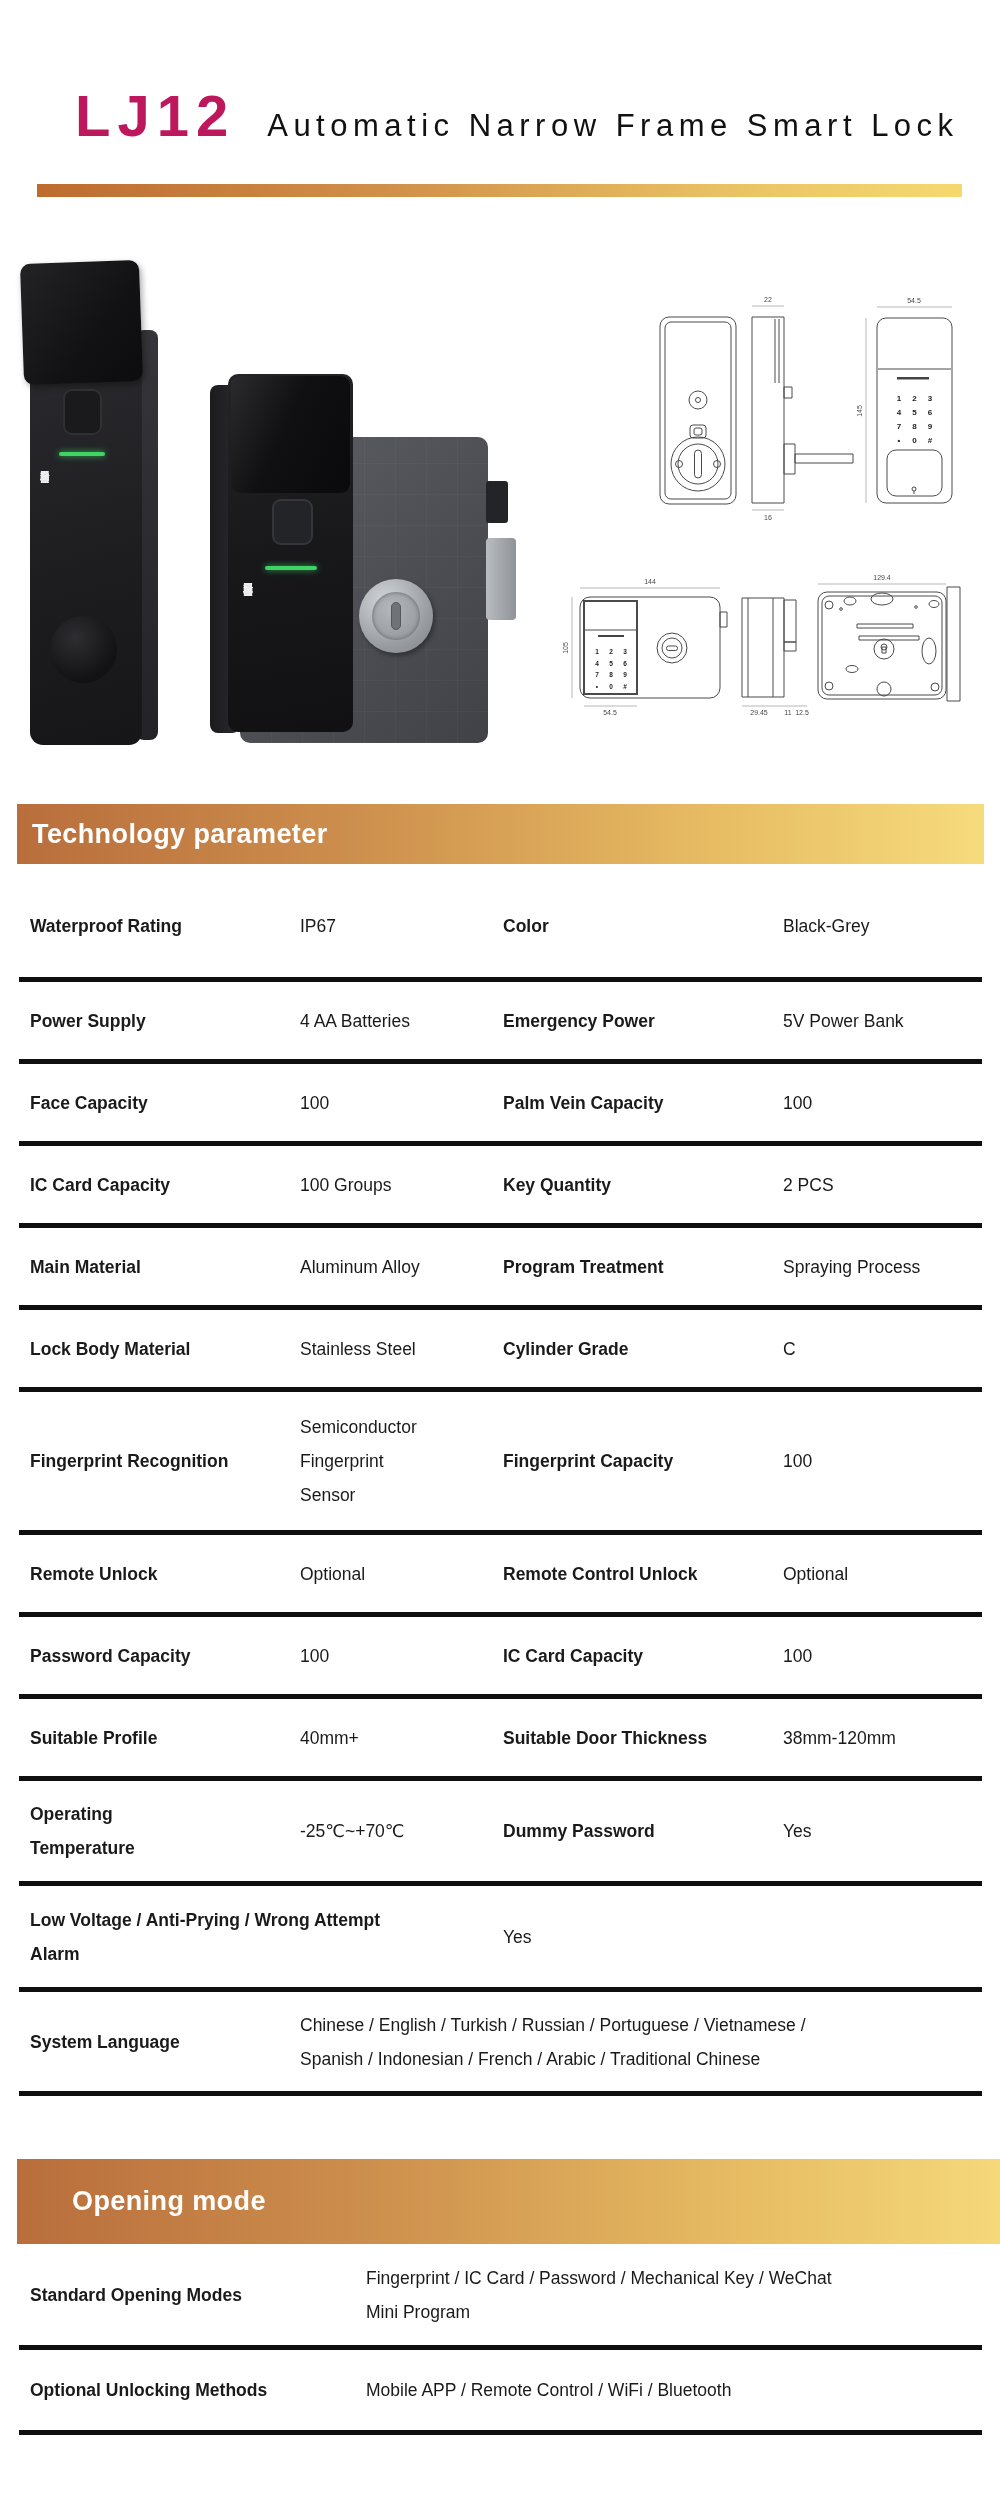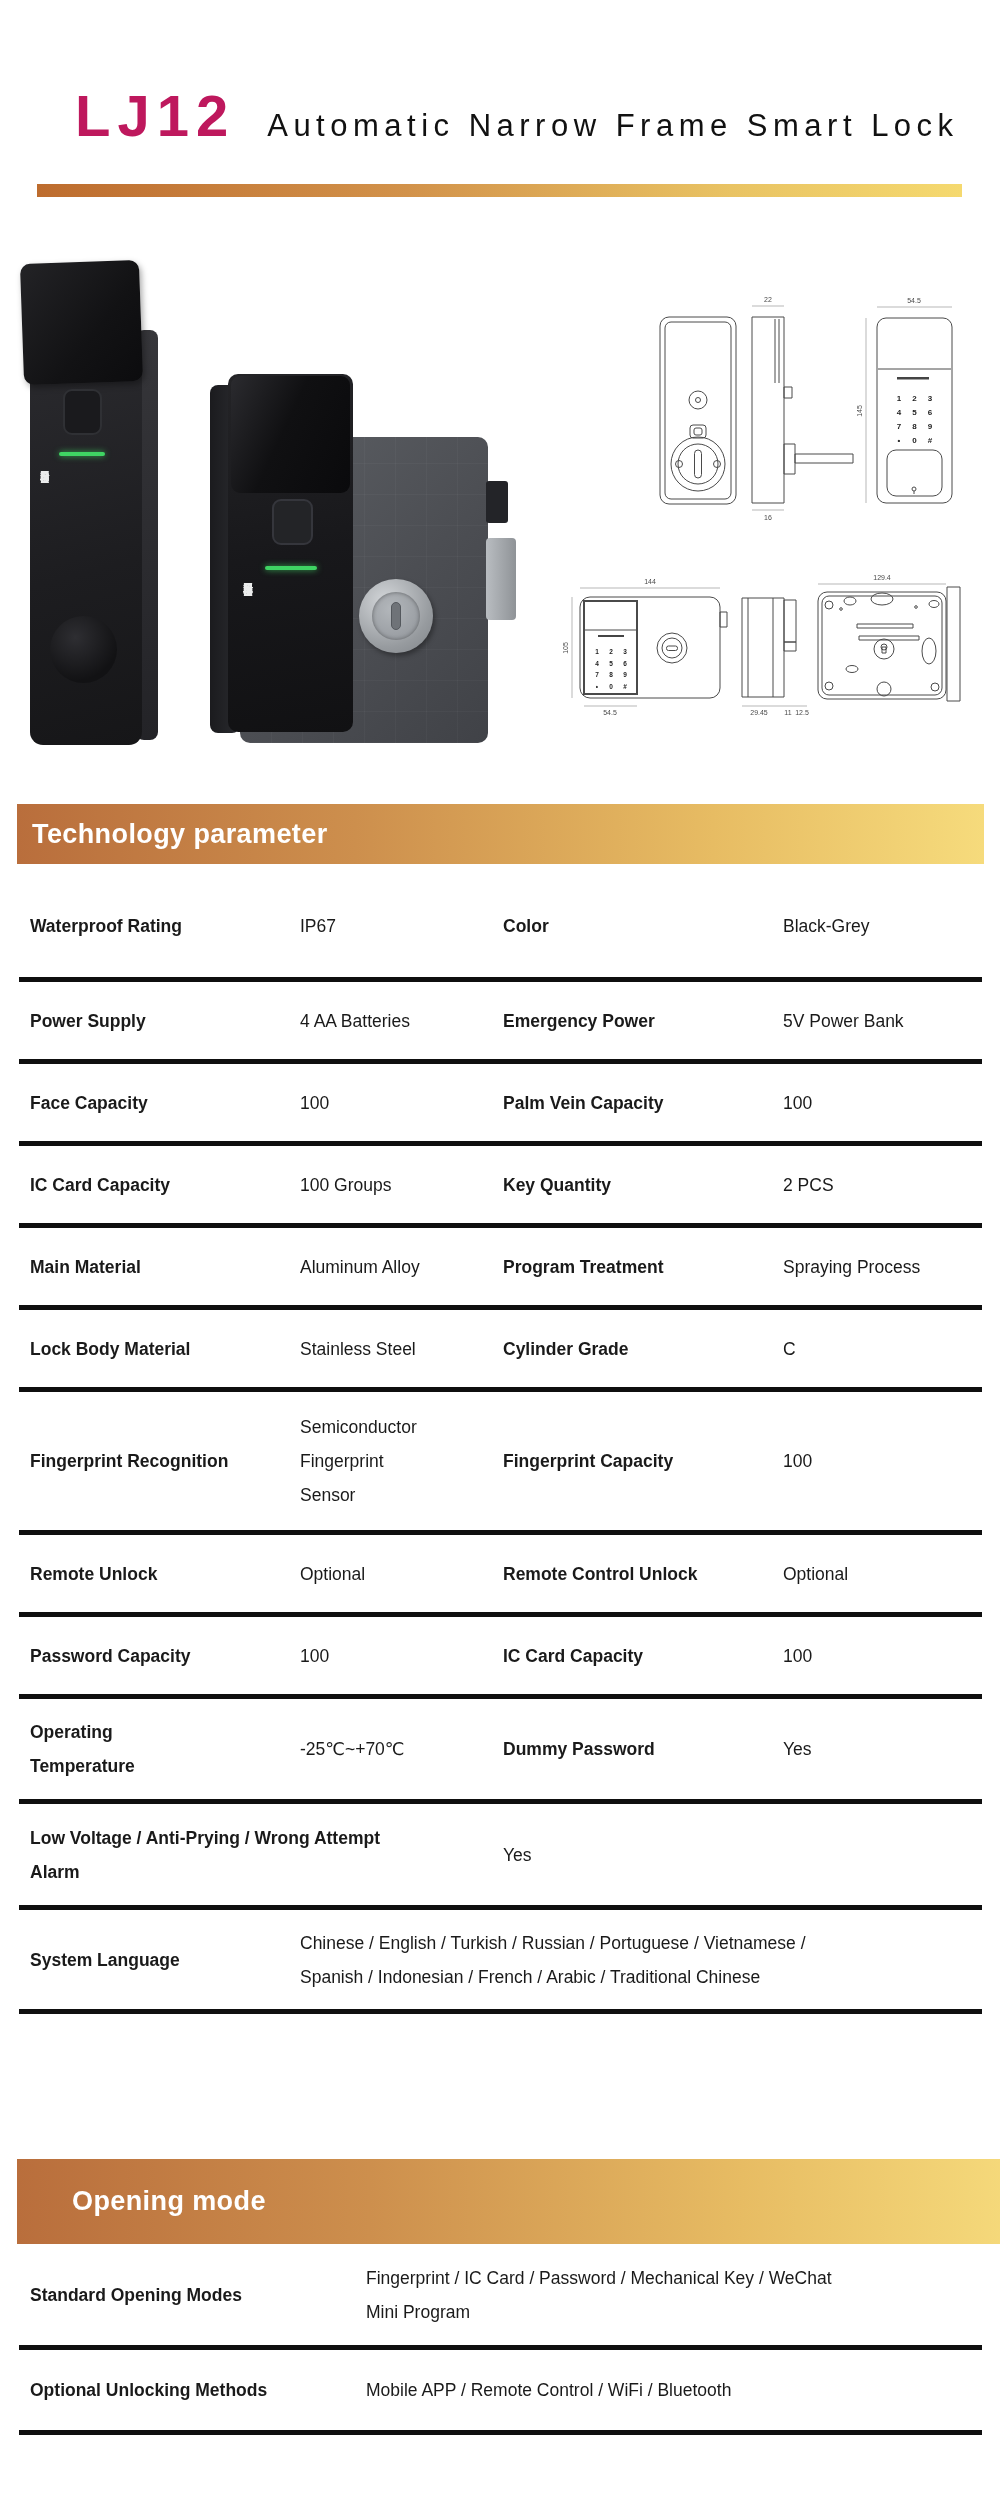--- a/index.html
+++ b/index.html
@@ -327,20 +327,26 @@
         <div class="cell c2">Optional</div>
         <div class="cell c3 lbl">Remote Control Unlock</div>
         <div class="cell c4">Optional</div>
       </div>
       <div class="spec-row" style="min-height: 82px;">
         <div class="cell c1 lbl">Password Capacity</div>
         <div class="cell c2">100</div>
         <div class="cell c3 lbl">IC Card Capacity</div>
         <div class="cell c4">100</div>
       </div>
+      <div class="spec-row" style="min-height: 82px;">
+        <div class="cell c1 lbl">Suitable Profile</div>
+        <div class="cell c2">40mm+</div>
+        <div class="cell c3 lbl">Suitable Door Thickness</div>
+        <div class="cell c4">38mm-120mm</div>
+      </div>
       <div class="spec-row" style="min-height: 105px; justify-content: center;">
         <div class="cell c1 lbl">Operating
 Temperature</div>
         <div class="cell c2">-25℃~+70℃</div>
         <div class="cell c3 lbl">Dummy Password</div>
         <div class="cell c4">Yes</div>
       </div>
       <div class="spec-row" style="min-height: 106px;">
         <div class="cell c1 c1-wide lbl">Low Voltage / Anti-Prying / Wrong Attempt
 Alarm</div>

